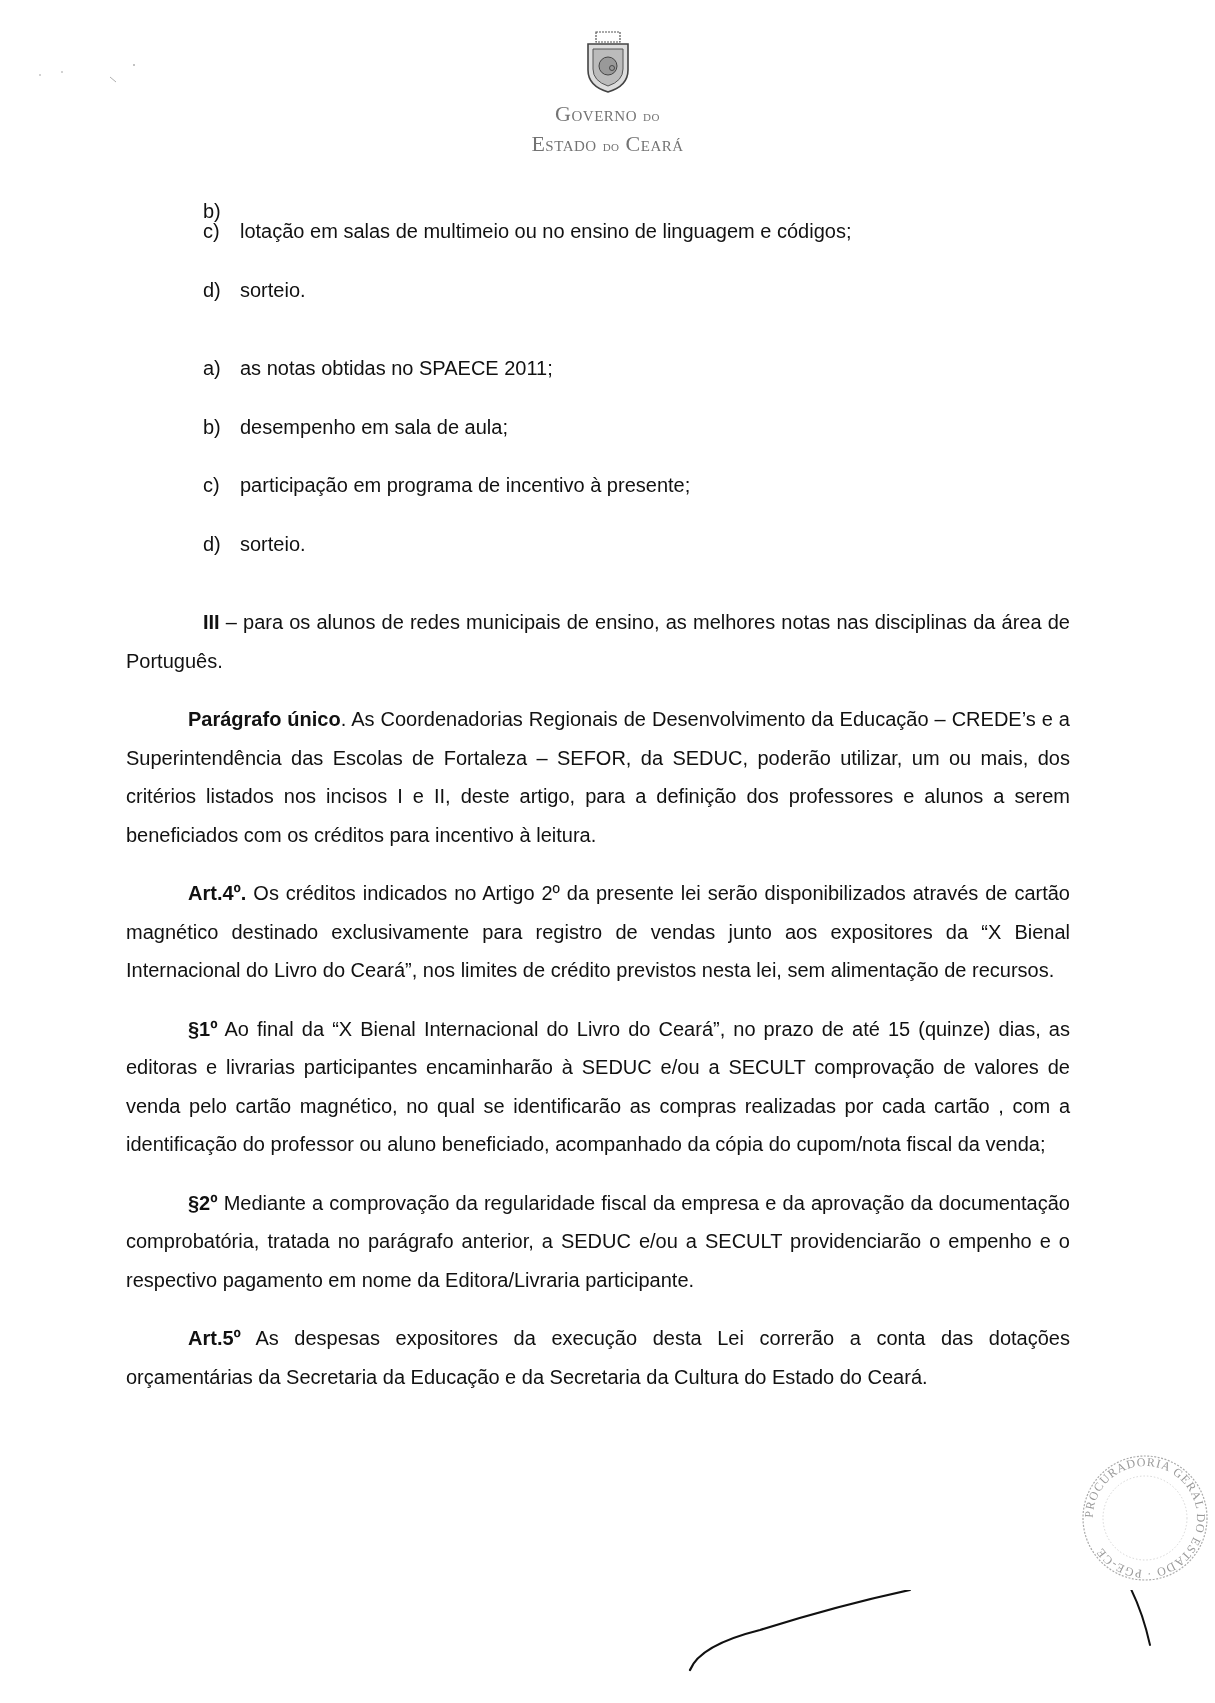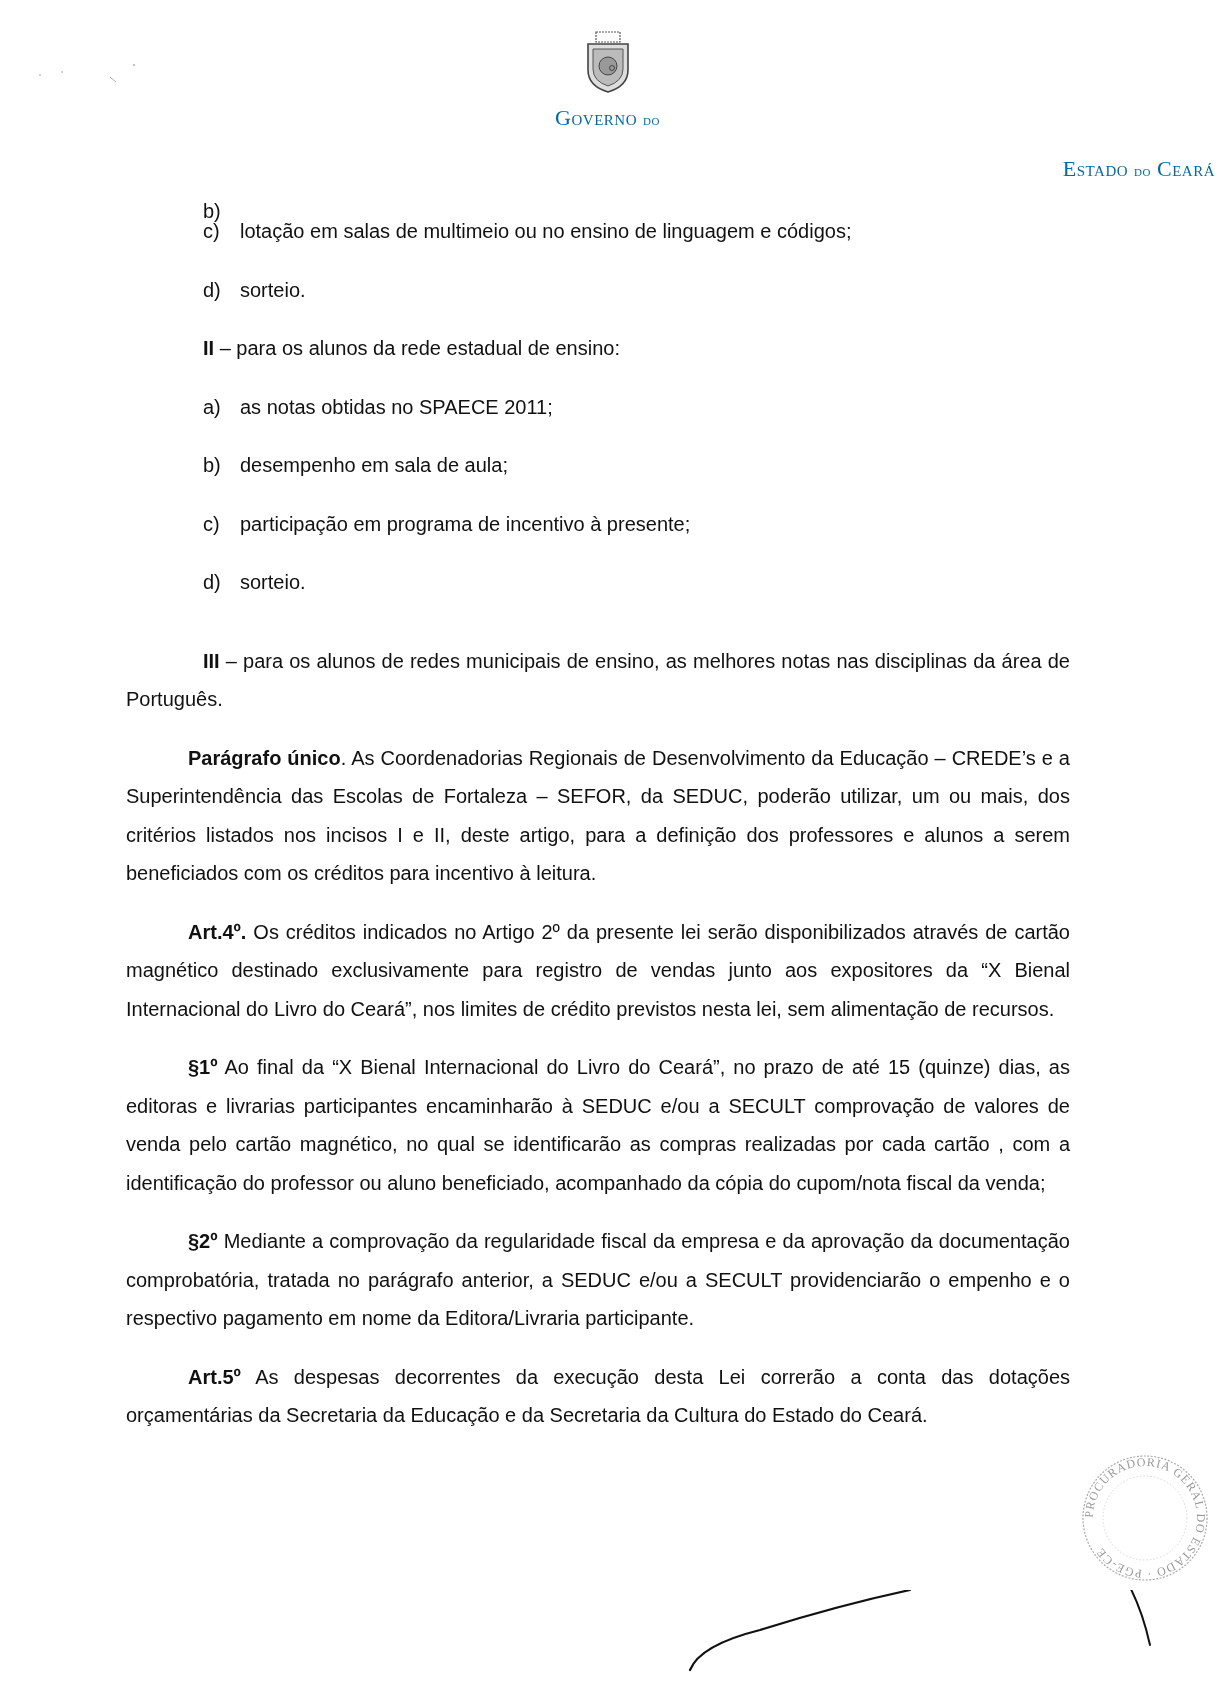--- a/index.html
+++ b/index.html
@@ -4,21 +4,21 @@
   <style>
     html, body { margin: 0; padding: 0; background: #ffffff; }
     body { width: 1215px; height: 1703px; position: relative; overflow: hidden;
            font-family: "Liberation Sans", sans-serif; color: #111; }
     .page { position: absolute; left: 0; top: 0; width: 1215px; height: 1703px; }
 
     
     .header { position: absolute; left: 0; top: 30px; width: 1215px; text-align: center; }
     .crest { width: 52px; height: 64px; margin: 0 auto; display: block; }
     .gov-line { font-family: "Liberation Serif", serif; font-variant: small-caps;
-                font-size: 22px; line-height: 31px; color: #0369a1; letter-spacing: 0.5px; }
+                font-size: 22px; line-height: 23px; color: #737373; letter-spacing: 0.5px; }
     .gov-line .small { font-size: 15px; }
 
     
     .body { position: absolute; left: 126px; top: 192px; width: 944px;
             font-size: 20px; line-height: 38.5px; }
     .item { position: relative; padding-left: 114px; }
     .item .lbl { position: absolute; left: 77px; top: 0; }
     .gap { height: 20px; }
     .just { text-align: justify; text-align-last: left; }
     .indent { text-indent: 62px; }
@@ -47,21 +47,21 @@
       <rect x="14" y="2" width="24" height="10" fill="none" stroke="#555" stroke-width="1.2" stroke-dasharray="2 1"></rect>
       <path d="M6 14 L46 14 L46 40 Q46 56 26 62 Q6 56 6 40 Z" fill="#ddd" stroke="#444" stroke-width="1.6"></path>
       <path d="M11 19 L41 19 L41 39 Q41 51 26 56 Q11 51 11 39 Z" fill="#bbb" stroke="#555" stroke-width="1"></path>
       <circle cx="26" cy="36" r="9" fill="#999" stroke="#444" stroke-width="1"></circle>
       <circle cx="30" cy="38" r="2.5" fill="none" stroke="#333" stroke-width="0.8"></circle>
     </svg>
     <div class="gov-line" style="margin-top:8px;">
       <span>Governo</span>
       <span class="small">do</span>
     </div>
-    <div class="gov-line" style="margin-top:17px;text-align:right;">
+    <div class="gov-line" style="margin-top:4px;">
       <span>Estado</span>
       <span class="small">do</span>
       <span>Ceará</span>
     </div>
   </div>
 
   <div class="body">
 
     <div class="item just">
       <span class="lbl">b)</span>
@@ -71,23 +71,20 @@
       <span class="lbl">c)</span>
       <span>lotação em salas de multimeio ou no ensino de linguagem e códigos;</span>
     </div>
     <div class="gap"></div>
     <div class="item">
       <span class="lbl">d)</span>
       <span>sorteio.</span>
     </div>
     <div class="gap"></div>
 
-    <div class="roman">
-      <b>II</b><span> – para os alunos da rede estadual de ensino:</span>
-    </div>
     <div class="gap"></div>
     <div class="item">
       <span class="lbl">a)</span>
       <span>as notas obtidas no SPAECE 2011;</span>
     </div>
     <div class="gap"></div>
     <div class="item">
       <span class="lbl">b)</span>
       <span>desempenho em sala de aula;</span>
     </div>
@@ -122,21 +119,21 @@
       <b>§1º</b><span> Ao final da “X Bienal Internacional do Livro do Ceará”, no prazo de até 15 (quinze) dias, as editoras e livrarias participantes encaminharão à SEDUC e/ou a SECULT comprovação de valores de venda pelo cartão magnético, no qual se identificarão as compras realizadas por cada cartão , com a identificação do professor ou aluno beneficiado, acompanhado da cópia do cupom/nota fiscal da venda;</span>
     </div>
     <div class="gap"></div>
 
     <div class="just indent">
       <b>§2º</b><span> Mediante a comprovação da regularidade fiscal da empresa e da aprovação da documentação comprobatória, tratada no parágrafo anterior, a SEDUC e/ou a SECULT providenciarão o empenho e o respectivo pagamento em nome da Editora/Livraria participante.</span>
     </div>
     <div class="gap"></div>
 
     <div class="just indent">
-      <b>Art.5º</b><span> As despesas decorrentes da execução desta Lei correrão a conta das dotações orçamentárias da Secretaria da Educação e da Secretaria da Cultura do Estado do Ceará.</span>
+      <b>Art.5º</b><span> As despesas expositores da execução desta Lei correrão a conta das dotações orçamentárias da Secretaria da Educação e da Secretaria da Cultura do Estado do Ceará.</span>
     </div>
   </div>
 
   <svg class="stamp" viewBox="0 0 140 140">
     <defs>
       <path id="ring" d="M70 70 m-52 0 a52 52 0 1 1 104 0 a52 52 0 1 1 -104 0"></path>
     </defs>
     <circle cx="70" cy="70" r="62" fill="none" stroke="#aaa" stroke-width="1.2" stroke-dasharray="2 1.5"></circle>
     <circle cx="70" cy="70" r="42" fill="none" stroke="#ccc" stroke-width="0.8" stroke-dasharray="1.5 2"></circle>
     <text font-family="Liberation Serif, serif" font-size="12" fill="#999" letter-spacing="1">

